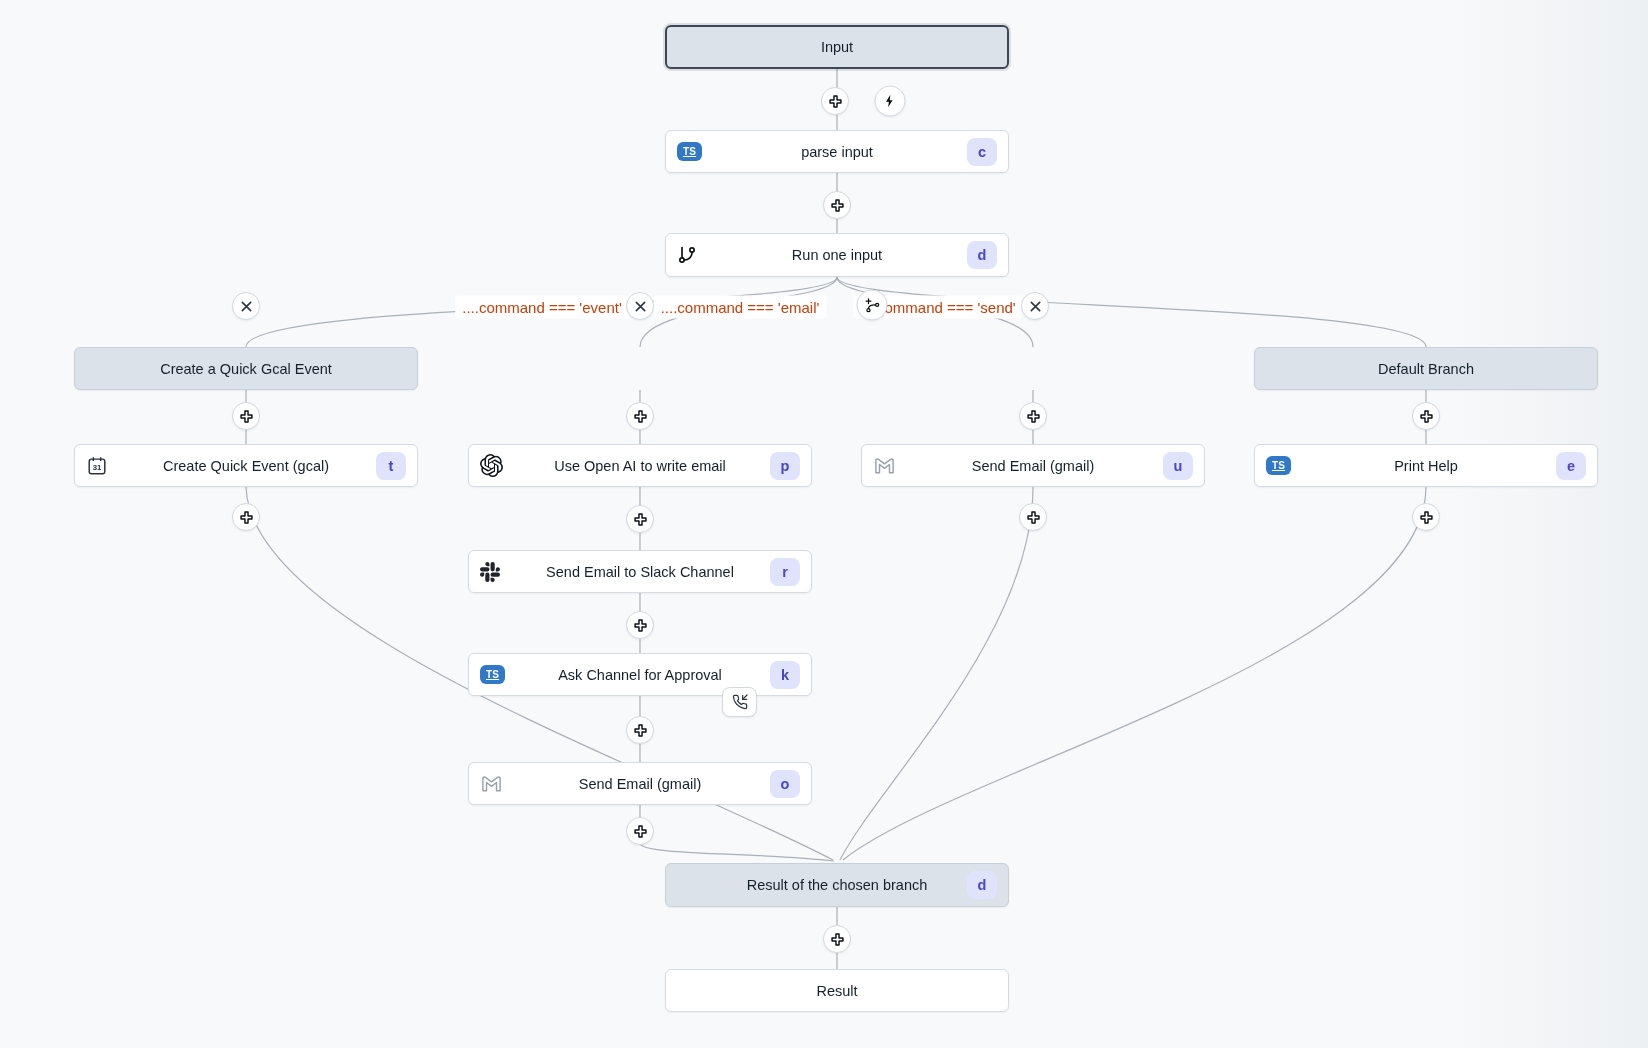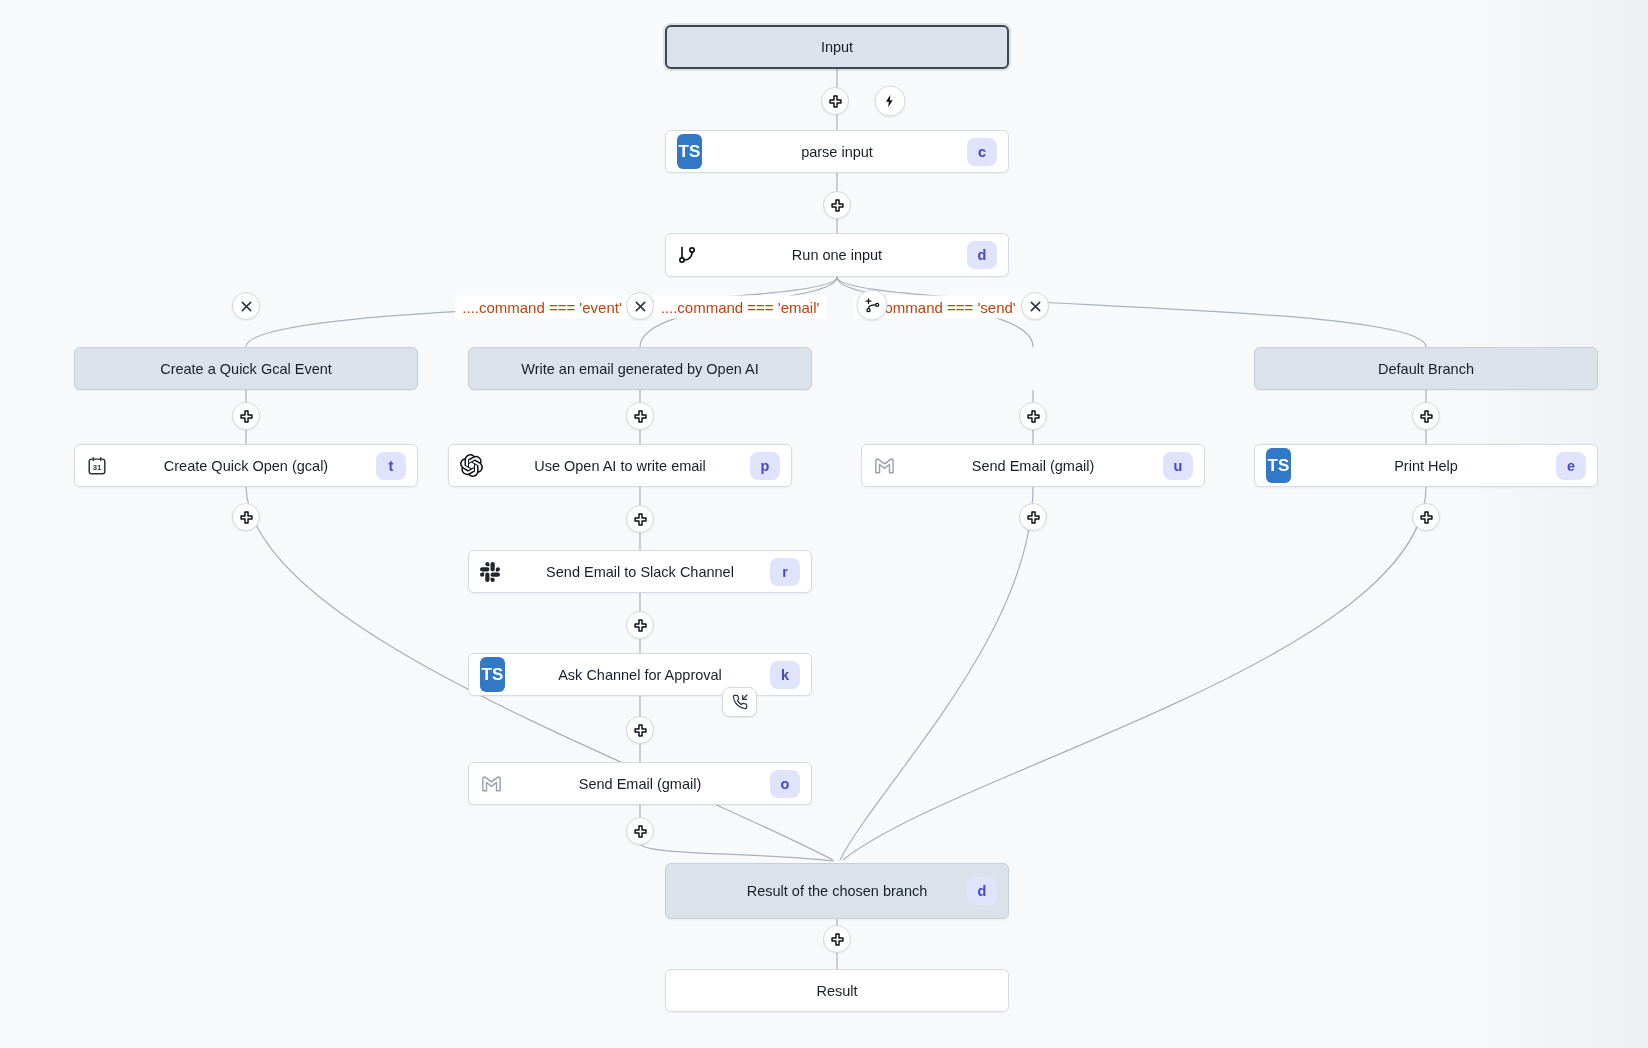--- a/index.html
+++ b/index.html
@@ -28,22 +28,22 @@
   .node{background:#ffffff;border:1px solid #d6dbe1;}
   .vnode{background:#dbe2e9;border:1px solid #c7d0d8;}
   .vnode.selected{height:44px;border:2px solid #3d4755;box-shadow:0 0 0 2px rgba(61,71,85,.14);}
   .licon{position:absolute;left:11px;display:flex;align-items:center;}
   .kbadge{
     position:absolute;right:11px;min-width:30px;height:28px;padding:0 5px;box-sizing:border-box;
     background:#dfe3fc;color:#4a46c6;font-weight:700;font-size:14.5px;border-radius:8px;
     display:flex;align-items:center;justify-content:center;
   }
   .tsbox{
-    width:25px;height:35px;background:#3178c6;border-radius:6px;color:#fff;font-weight:700;font-size:17px;
-    display:flex;align-items:center;justify-content:center;letter-spacing:.2px;
+    width:25px;height:19px;background:#3178c6;border-radius:6px;color:#fff;font-weight:700;font-size:10px;
+    display:flex;align-items:center;justify-content:center;letter-spacing:.2px;text-decoration:underline;
   }
   .phonebadge{
     position:absolute;z-index:5;left:722px;top:687px;width:33px;height:28px;background:#fff;
     border:1px solid #d3d9df;border-radius:8px;display:flex;align-items:center;justify-content:center;
     box-shadow:0 1px 2px rgba(16,24,40,.07);
   }
 </style>
 </head>
 <body>
 
@@ -137,23 +137,20 @@
   </div>
   <div class="circle" style="left:1035px;top:306px">
     <svg width="13" height="13" viewBox="0 0 14 14" stroke="#2b3440" stroke-width="1.7" stroke-linecap="round">
         <path d="M2.5 2.5 11.5 11.5M11.5 2.5 2.5 11.5"></path>
       </svg>
   </div>
 
   <div class="vnode" style="left:74px;top:347px">
     <span>Create a Quick Gcal Event</span>
   </div>
-  <div class="vnode" style="left:468px;top:347px">
-    <span>Write an email generated by Open AI</span>
-  </div>
   <div class="vnode" style="left:1254px;top:347px">
     <span>Default Branch</span>
   </div>
 
   <div class="circle" style="left:246px;top:416px">
     <svg width="17" height="17" viewBox="0 0 20 20">
         <path d="M8.2 3.6h3.6v4.6h4.6v3.6h-4.6v4.6H8.2v-4.6H3.6V8.2h4.6z" fill="#fff" stroke="#0b0f14" stroke-width="1.7" stroke-linejoin="round"></path>
       </svg>
   </div>
   <div class="circle" style="left:640px;top:416px">
@@ -173,25 +170,25 @@
   </div>
 
   <div class="node" style="left:74px;top:444px">
     <span class="licon">
       <svg width="22" height="22" viewBox="0 0 24 24" fill="none" stroke="#2a333d" stroke-width="1.6">
           <rect x="3.5" y="4.5" width="17" height="16" rx="2.5"></rect>
           <path d="M8 2.5v4M16 2.5v4"></path>
           <text x="12" y="16" text-anchor="middle" font-size="8.5" font-weight="bold" fill="#2a333d" stroke="none">31</text>
         </svg>
     </span>
-    <span>Create Quick Open (gcal)</span>
+    <span>Create Quick Event (gcal)</span>
     <span class="kbadge">t</span>
   </div>
 
-  <div class="node" style="left:448px;top:444px">
+  <div class="node" style="left:468px;top:444px">
     <span class="licon">
       <svg width="23" height="23" viewBox="0 0 24 24" fill="#0f1419">
           <path d="M22.2819 9.8211a5.9847 5.9847 0 0 0-.5157-4.9108 6.0462 6.0462 0 0 0-6.5098-2.9A6.0651 6.0651 0 0 0 4.9807 4.1818a5.9847 5.9847 0 0 0-3.9977 2.9 6.0462 6.0462 0 0 0 .7427 7.0966 5.98 5.98 0 0 0 .511 4.9107 6.051 6.051 0 0 0 6.5146 2.9001A5.9847 5.9847 0 0 0 13.2599 24a6.0557 6.0557 0 0 0 5.7718-4.2058 5.9894 5.9894 0 0 0 3.9977-2.9001 6.0557 6.0557 0 0 0-.7475-7.073zM13.2599 22.4308a4.4755 4.4755 0 0 1-2.8764-1.04l.1419-.0804 4.7783-2.7582a.7948.7948 0 0 0 .3927-.6813v-6.7369l2.02 1.1686a.071.071 0 0 1 .038.0615v5.5826a4.504 4.504 0 0 1-4.4945 4.4944zm-9.6607-4.1254a4.4708 4.4708 0 0 1-.5346-3.0137l.142.0852 4.783 2.7582a.7712.7712 0 0 0 .7806 0l5.8428-3.3685v2.3324a.0804.0804 0 0 1-.0332.0615L9.74 19.9502a4.4992 4.4992 0 0 1-6.1408-1.6464zM2.3408 7.8956a4.485 4.485 0 0 1 2.3655-1.9728V11.6a.7664.7664 0 0 0 .3879.6765l5.8144 3.3543-2.0201 1.1685a.0757.0757 0 0 1-.071 0l-4.8303-2.7865A4.504 4.504 0 0 1 2.3408 7.872zm16.5963 3.8558L13.1038 8.364 15.1192 7.2a.0757.0757 0 0 1 .071 0l4.8303 2.7913a4.4944 4.4944 0 0 1-.6765 8.1042v-5.6772a.79.79 0 0 0-.407-.667zm2.0107-3.0231l-.142-.0852-4.7735-2.7818a.7759.7759 0 0 0-.7854 0L9.409 9.2297V6.8974a.0662.0662 0 0 1 .0284-.0615l4.8303-2.7866a4.4992 4.4992 0 0 1 6.6802 4.66zM8.3065 12.863l-2.02-1.1638a.0804.0804 0 0 1-.038-.0567V6.0742a4.4992 4.4992 0 0 1 7.3757-3.4537l-.142.0805L8.704 5.459a.7948.7948 0 0 0-.3927.6813zm1.0976-2.3654l2.602-1.4998 2.6069 1.4998v2.9994l-2.5974 1.4997-2.6067-1.4997Z"></path>
         </svg>
     </span>
     <span>Use Open AI to write email</span>
     <span class="kbadge">p</span>
   </div>
 
   <div class="node" style="left:861px;top:444px">
@@ -280,21 +277,21 @@
     <span>Send Email (gmail)</span>
     <span class="kbadge">o</span>
   </div>
 
   <div class="circle" style="left:640px;top:831px">
     <svg width="17" height="17" viewBox="0 0 20 20">
         <path d="M8.2 3.6h3.6v4.6h4.6v3.6h-4.6v4.6H8.2v-4.6H3.6V8.2h4.6z" fill="#fff" stroke="#0b0f14" stroke-width="1.7" stroke-linejoin="round"></path>
       </svg>
   </div>
 
-  <div class="vnode" style="left:665px;top:863px;height:56px">
+  <div class="vnode" style="left:665px;top:863px;height:44px">
     <span>Result of the chosen branch</span>
     <span class="kbadge">d</span>
   </div>
 
   <div class="circle" style="left:837px;top:939px">
     <svg width="17" height="17" viewBox="0 0 20 20">
         <path d="M8.2 3.6h3.6v4.6h4.6v3.6h-4.6v4.6H8.2v-4.6H3.6V8.2h4.6z" fill="#fff" stroke="#0b0f14" stroke-width="1.7" stroke-linejoin="round"></path>
       </svg>
   </div>
 

